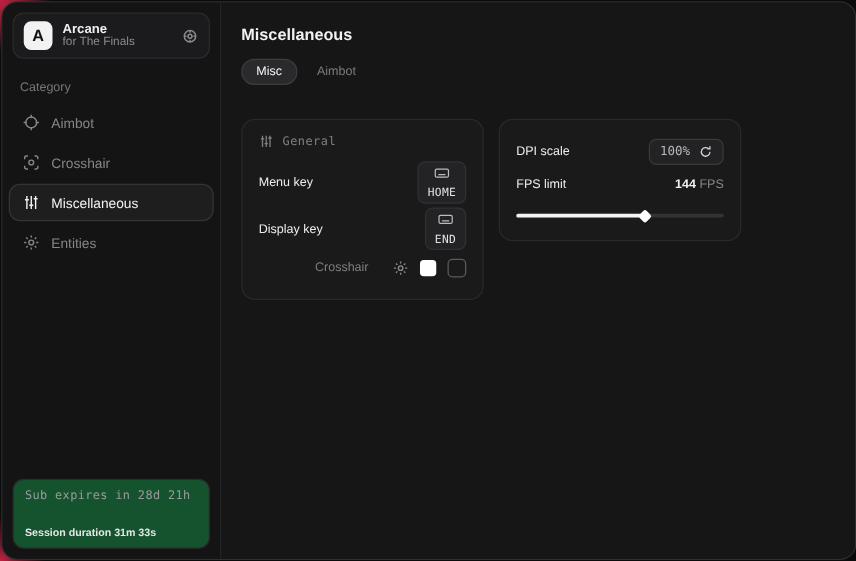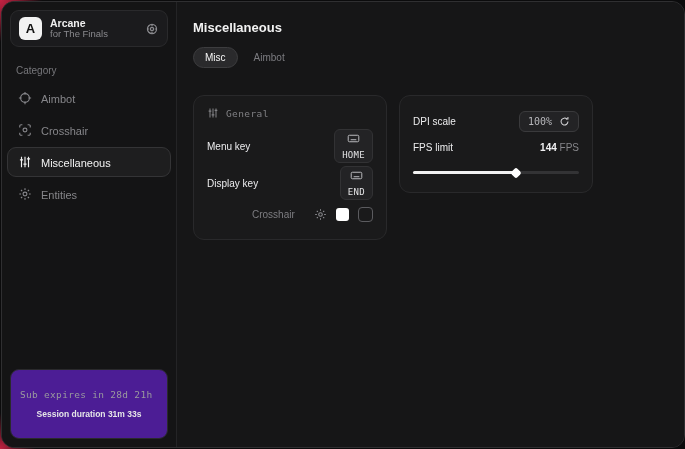--- a/index.html
+++ b/index.html
@@ -60,31 +60,31 @@
     color:#86868a; font-size:11px; cursor:pointer;
   }
   .nav-item .ic{ display:flex; width:15px; justify-content:center; }
   .nav-item.active{
     color:#f2f2f2;
     background:rgba(255,255,255,.045);
     border-color:#343436;
   }
   .side-footer{
     margin-top:auto; margin:auto 8px 8px 8px;
-    background:#4c1d95;
+    background:#14532d;
     border:1px solid #2a2a2c;
     border-radius:9px;
-    padding:19px 9px;
+    padding:7px 9px;
   }
   .sub-expires{
     font-family:"DejaVu Sans Mono", monospace;
     color:#9a9a9e; font-size:9.5px; letter-spacing:.3px;
   }
   .session-duration{
-    color:#e6e6e8; font-size:8.5px; font-weight:bold; margin-top:9px;text-align:center;
+    color:#e6e6e8; font-size:8.5px; font-weight:bold; margin-top:19px;
   }
 
   
   .main{ flex:1; background:#161617; padding:14px 16px; }
   .page-title{ color:#f2f2f2; font-size:13px; font-weight:bold; margin:4px 0 12px 0; }
   .tabs{ display:flex; align-items:center; gap:4px; margin-bottom:27px; }
   .tab{
     font-size:10px; padding:4px 11px; border-radius:999px;
     color:#7c7c80; border:1px solid transparent; cursor:pointer;
   }

